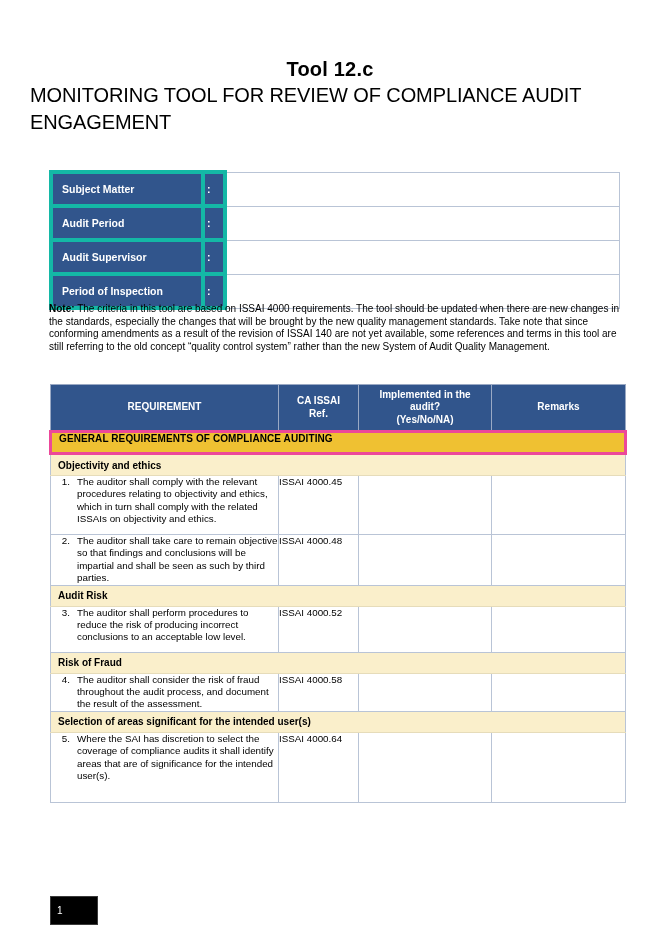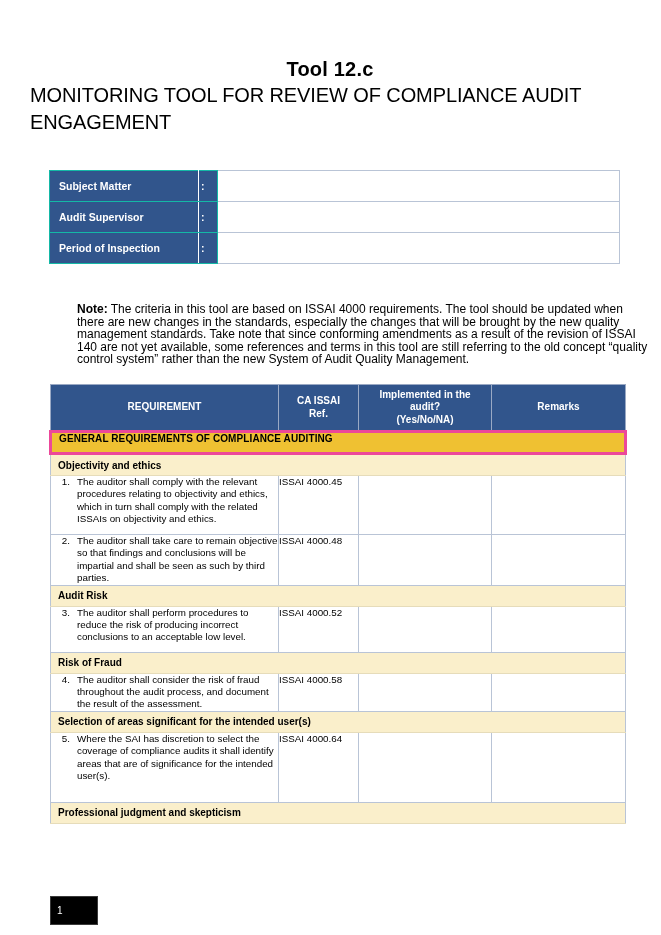--- a/index.html
+++ b/index.html
@@ -52,21 +52,21 @@
     left: 49px;
     top: 170px;
     width: 571px;
     border-collapse: collapse;
     table-layout: fixed;
   }
   .info-table td {
     padding: 0;
     height: 30px;
     vertical-align: middle;
-    border: 1px solid #14b8a6;
+    border: 4px solid #14b8a6;
   }
   .info-label {
     width: 139px;
     background: #31558C;
     color: #ffffff;
     font-size: 10.5px;
     font-weight: bold;
     padding-left: 9px !important;
     border-right: 1px solid #ffffff !important;
   }
@@ -84,24 +84,23 @@
     border: 1px solid #b9c4d6 !important;
     border-left: none !important;
   }
 
   
   .note {
     position: absolute;
     left: 49px;
     top: 303px;
     width: 572px;
-    font-size: 12px;
+    font-size: 10px;
     line-height: 12.6px;
     text-align: left;
-    margin-left: 28px;
   }
   .note b { font-weight: bold; }
 
   
   .main-table {
     position: absolute;
     left: 49px;
     top: 384px;
     width: 571px;
     border-collapse: collapse;
@@ -216,20 +215,25 @@
 
   <div class="title-block">
     <div class="title-line-1">Tool 12.c</div>
     <div class="title-line-2">MONITORING TOOL FOR REVIEW OF COMPLIANCE AUDIT ENGAGEMENT</div>
   </div>
 
   <table class="info-table">
     <tbody>
       <tr>
         <td class="info-label">Subject Matter</td>
+        <td class="info-colon">:</td>
+        <td class="info-value"></td>
+      </tr>
+      <tr>
+        <td class="info-label">Audit Period</td>
         <td class="info-colon">:</td>
         <td class="info-value"></td>
       </tr>
       <tr>
         <td class="info-label">Audit Supervisor</td>
         <td class="info-colon">:</td>
         <td class="info-value"></td>
       </tr>
       <tr>
         <td class="info-label">Period of Inspection</td>
@@ -332,23 +336,20 @@
           <div class="req-inner">
             <span class="req-num">5.</span>
             <span class="req-text">Where the SAI has discretion to select the coverage of compliance audits it shall identify areas that are of significance for the intended user(s).</span>
           </div>
         </td>
         <td class="ref-cell">ISSAI 4000.64</td>
         <td class="blank-cell"></td>
         <td class="blank-cell"></td>
       </tr>
 
-      <tr class="subsection">
-        <td colspan="4">Professional judgment and skepticism</td>
-      </tr>
 
     </tbody>
   </table>
 
   <div class="page-num">
     <span>1</span>
   </div>
 
 </div>
 

